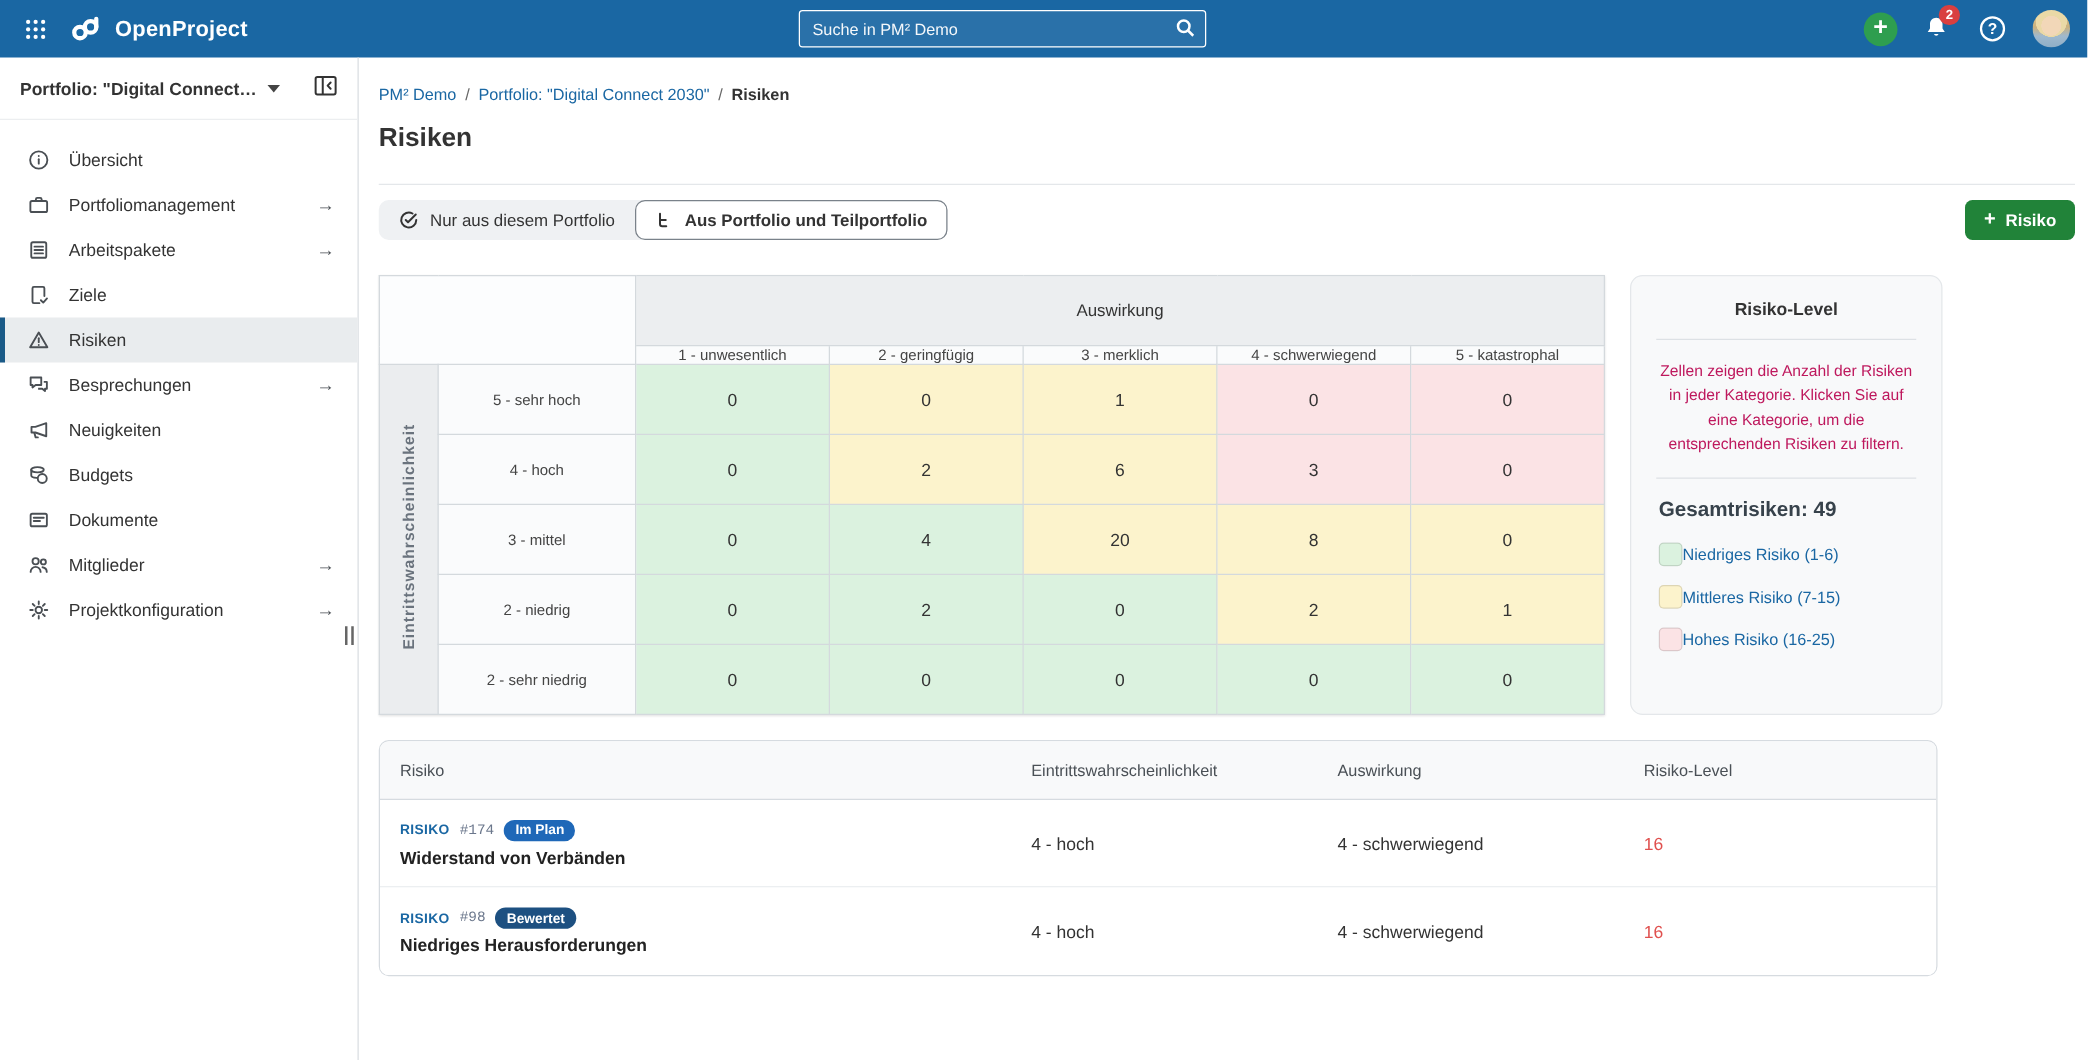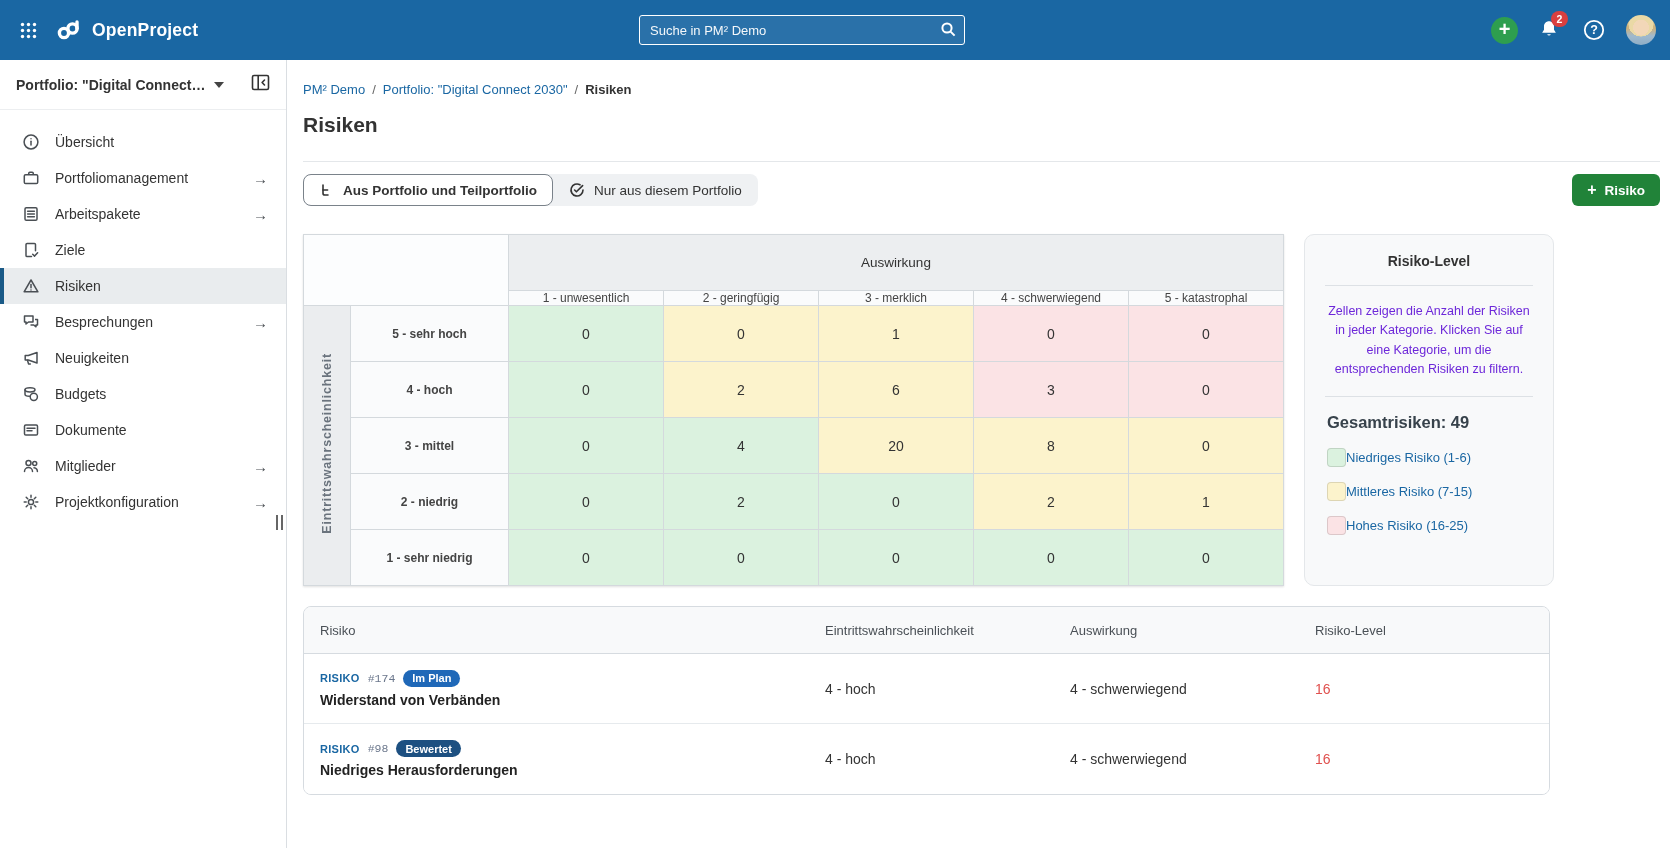--- a/index.html
+++ b/index.html
@@ -1,20 +1,20 @@
 <!DOCTYPE html>
 <html><head>
 <meta charset="utf-8">
 <style>
   * { box-sizing: border-box; }
   html,body { margin:0; padding:0; width:1670px; height:848px; overflow:hidden;
     font-family:"Liberation Sans", sans-serif; background:#fff; color:#333; }
 
   
-  .topbar { height:60px; background:#1A67A3; display:flex; align-items:center;
+  .topbar { height:46px; background:#1A67A3; display:flex; align-items:center;
     padding:0 14px; position:relative; }
   .apps-btn { width:28px; height:28px; display:flex; align-items:center; justify-content:center;
     cursor:pointer; margin-right:14px; }
   .logo { display:flex; align-items:center; gap:9px; cursor:pointer; }
   .logo-text { color:#fff; font-size:17.5px; font-weight:700; letter-spacing:.2px; }
   .search-wrap { position:absolute; left:639px; width:326px; height:30px; }
   .search-wrap input { width:100%; height:100%; background:rgba(255,255,255,0.07);
     border:1px solid #fff; border-radius:3px; color:#fff; font-size:13px; padding:0 32px 0 10px;
     font-family:"Liberation Sans", sans-serif; outline:none; }
   .search-wrap input::placeholder { color:#fff; opacity:.95; }
@@ -78,31 +78,31 @@
   .matrix-section { margin-top:28px; display:flex; gap:20px; align-items:stretch; }
   table.matrix { border-collapse:collapse; table-layout:fixed; width:980px; flex:none;
     box-shadow:0 1px 2px rgba(0,0,0,0.12); }
   table.matrix th, table.matrix td { border:1px solid #D4D9DD; padding:0; }
   th.corner { background:#FCFDFE; }
   th.impact-title { background:#ECEEF0; height:56px; font-size:13.5px; font-weight:400; color:#333; }
   th.impact-label { background:#FAFBFC; height:15px; font-size:12px; font-weight:400; color:#444; }
   th.prob-title { background:#EBEDEF; }
   th.prob-title span { writing-mode:vertical-rl; transform:rotate(180deg); font-size:12.5px;
     font-weight:700; color:#6A737D; letter-spacing:.8px; }
-  th.prob-label { background:#FAFBFC; height:56px; font-size:12px; font-weight:700; color:#444; }
+  th.prob-label { background:#FAFBFC; height:56px; font-size:12px; font-weight:400; color:#444; }
   td.cell { text-align:center; font-size:14px; color:#333; cursor:pointer; }
   td.cell.low  { background:#DBF2DF; }
   td.cell.mid  { background:#FCF3CC; }
   td.cell.high { background:#FBE3E5; }
 
   .risk-panel { width:250px; flex:none; background:#F8F9FA; border:1px solid #E4E7EA;
     border-radius:10px; padding:18px 16px; }
   .rp-title { text-align:center; font-size:14px; font-weight:700; color:#333; }
   .rp-divider { border:none; border-top:1px solid #DDE1E5; margin:16px 4px; }
-  .rp-desc { font-size:12.5px; color:#6d28d9; text-align:center; line-height:1.55; padding:0 2px; }
+  .rp-desc { font-size:12.5px; color:#be185d; text-align:center; line-height:1.55; padding:0 2px; }
   .rp-total { font-size:16.5px; font-weight:700; color:#37424B; margin:6px 0 16px 6px; }
   .legend-item { display:flex; align-items:center; gap:0; margin:0 0 15px 6px; cursor:pointer; }
   .legend-swatch { width:19px; height:19px; border-radius:4px; border:1px solid rgba(0,0,0,0.12); flex:none; }
   .sw-low { background:#DBF2DF; } .sw-mid { background:#FCF3CC; } .sw-high { background:#FBE3E5; }
   .legend-label { font-size:13px; color:#1A67A3; }
 
   
   .risk-table { margin-top:20px; width:1247px; border:1px solid #D6DBE0; border-radius:8px;
     overflow:hidden; }
   .rt-head { display:grid; grid-template-columns:1fr 245px 245px 250px; background:#F8F9FA;
@@ -312,37 +312,37 @@
       <a>Portfolio: "Digital Connect 2030"</a>
       <span>/</span>
       <span class="current">Risiken</span>
     </div>
 
     <div class="page-title">Risiken</div>
     <hr class="head-divider">
 
     <div class="toolbar">
       <div class="seg-control">
+        <div class="seg-btn">
+          <span class="seg-icon">
+            <svg width="16" height="16" viewBox="0 0 16 16" fill="none" stroke="currentColor" stroke-width="1.6" stroke-linecap="round" stroke-linejoin="round">
+              <path d="M14 8a6 6 0 1 1-3-5.2"></path>
+                <path d="M5.6 8l1.8 1.8L13.6 3.6"></path>
+            </svg>
+            </span>
+          <span>Nur aus diesem Portfolio</span>
+        </div>
         <div class="seg-btn active">
           <span class="seg-icon">
             <svg width="15" height="15" viewBox="0 0 15 15" fill="none" stroke="currentColor" stroke-width="1.6" stroke-linecap="round">
               <path d="M4 2v8.2c0 1 .8 1.8 1.8 1.8H9"></path>
                 <path d="M4 7h4.6"></path>
             </svg>
             </span>
           <span>Aus Portfolio und Teilportfolio</span>
-        </div>
-        <div class="seg-btn">
-          <span class="seg-icon">
-            <svg width="16" height="16" viewBox="0 0 16 16" fill="none" stroke="currentColor" stroke-width="1.6" stroke-linecap="round" stroke-linejoin="round">
-              <path d="M14 8a6 6 0 1 1-3-5.2"></path>
-                <path d="M5.6 8l1.8 1.8L13.6 3.6"></path>
-            </svg>
-            </span>
-          <span>Nur aus diesem Portfolio</span>
         </div>
       </div>
       <button class="add-risk-btn">
         <span class="plus-glyph">+</span>
         <span>Risiko</span>
       </button>
     </div>
 
     <div class="matrix-section">
       <table class="matrix">
@@ -396,21 +396,21 @@
             </tr>
             <tr>
               <th class="prob-label">2 - niedrig</th>
               <td class="cell low">0</td>
               <td class="cell low">2</td>
               <td class="cell low">0</td>
               <td class="cell mid">2</td>
               <td class="cell mid">1</td>
             </tr>
             <tr>
-              <th class="prob-label">1 - sehr niedrig</th>
+              <th class="prob-label">2 - sehr niedrig</th>
               <td class="cell low">0</td>
               <td class="cell low">0</td>
               <td class="cell low">0</td>
               <td class="cell low">0</td>
               <td class="cell low">0</td>
             </tr>
           </tbody>
         </table>
 
       <div class="risk-panel">

